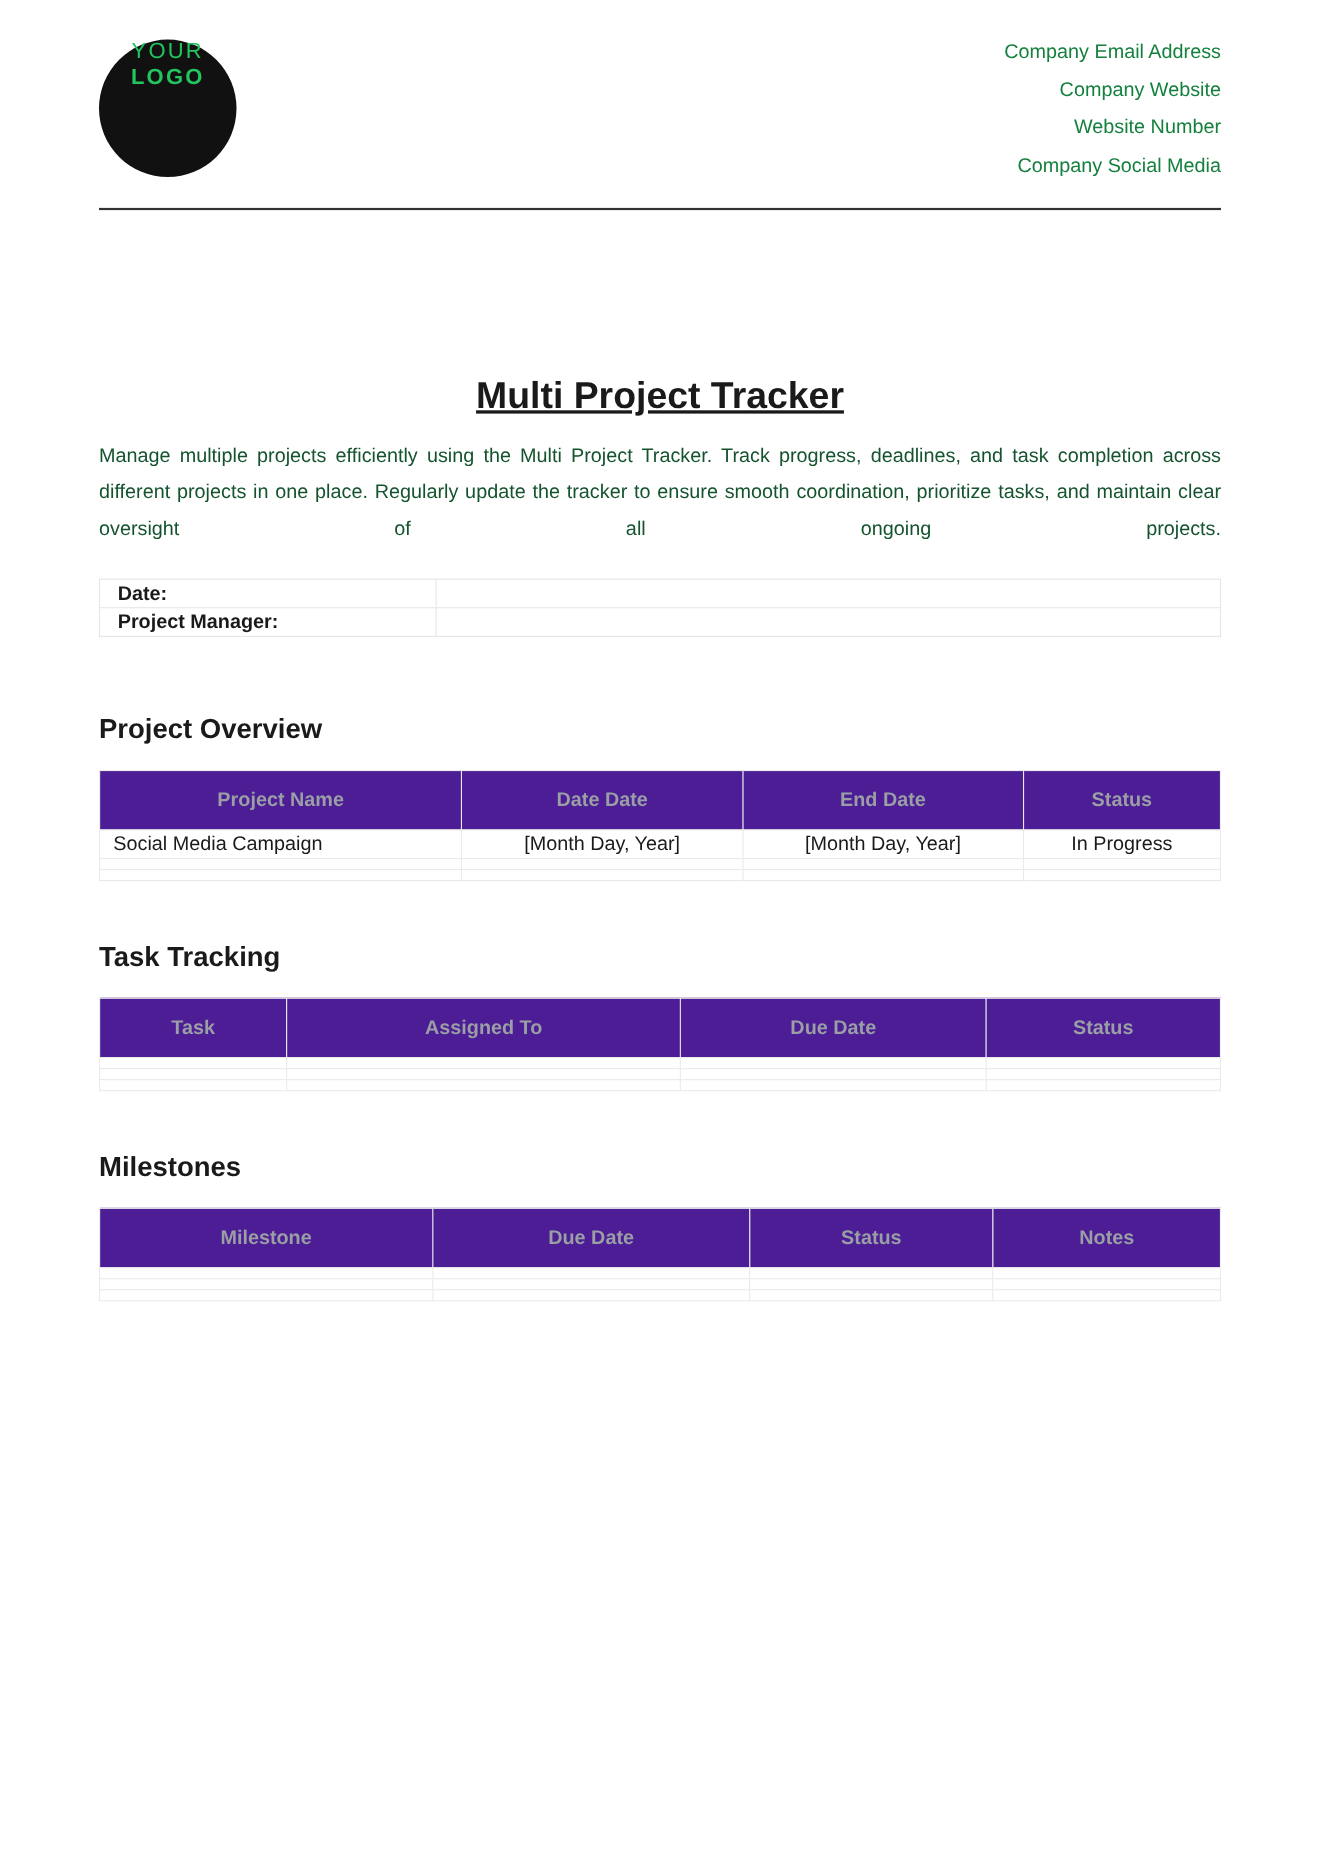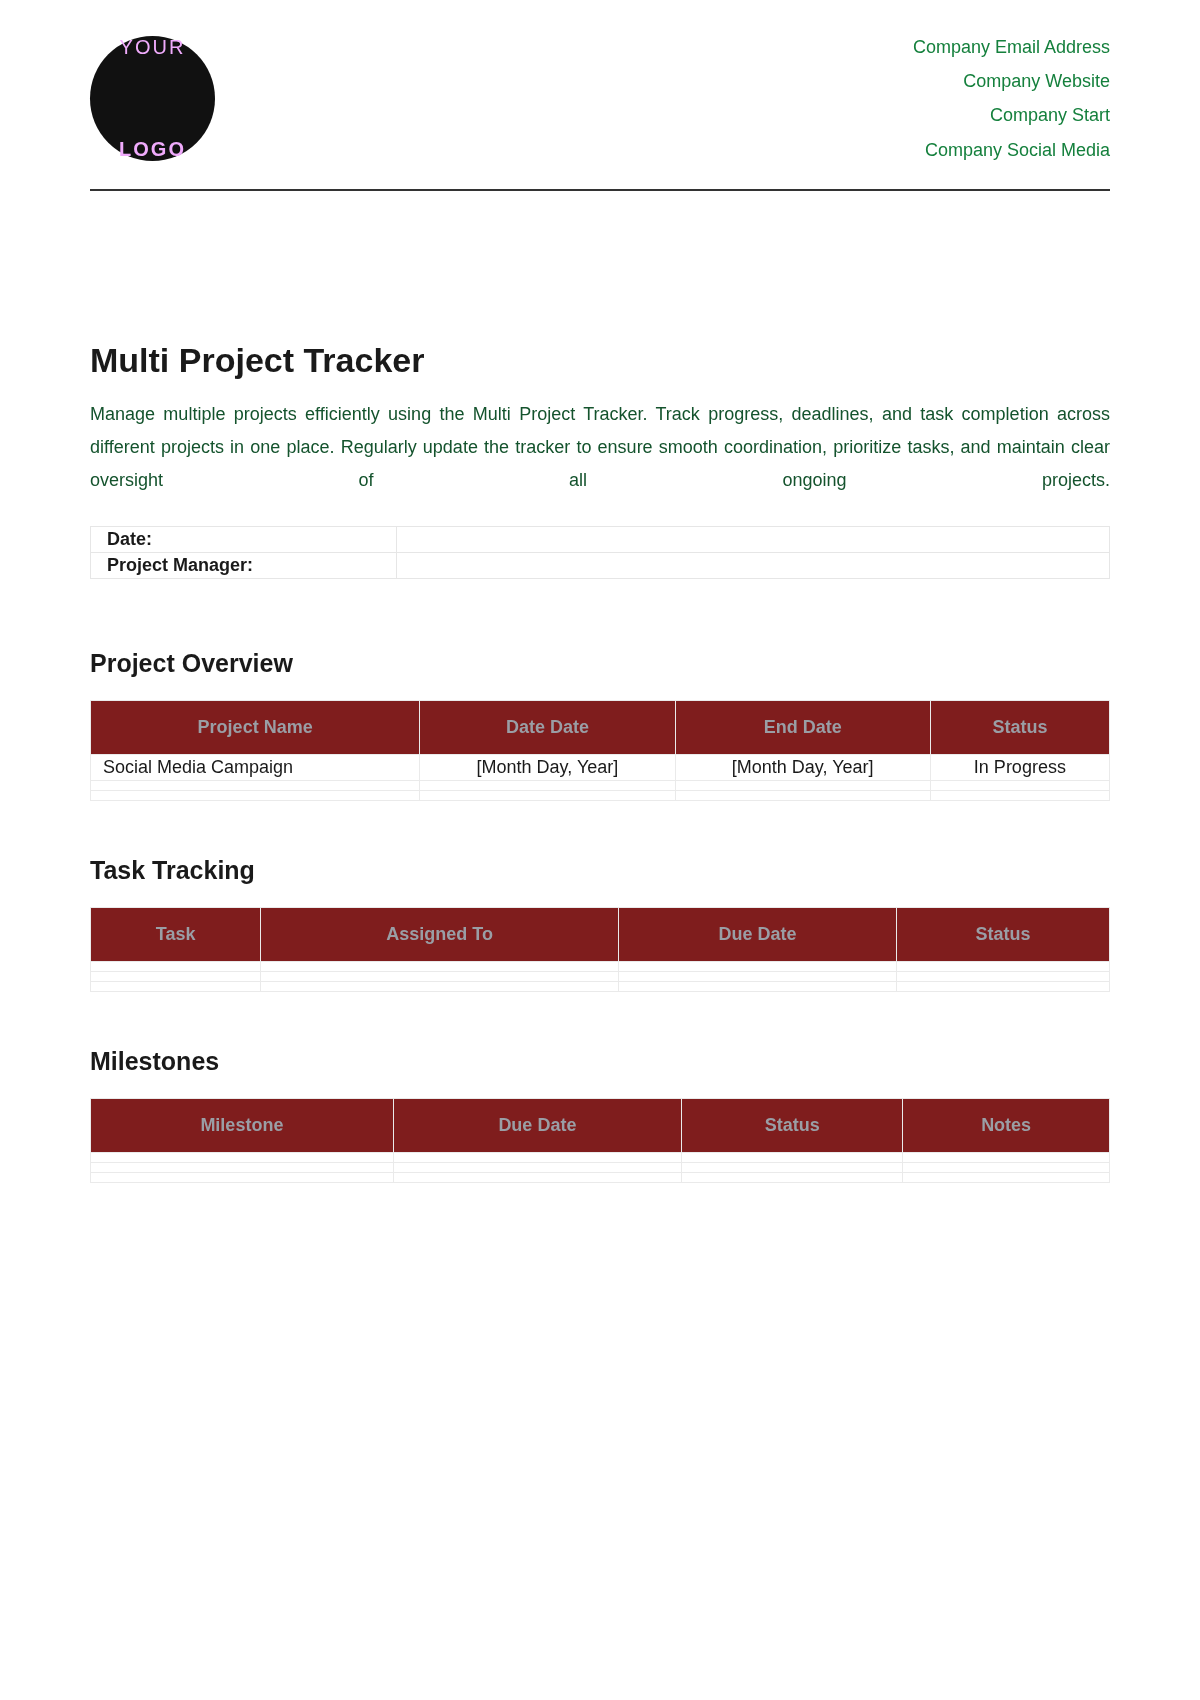--- a/index.html
+++ b/index.html
@@ -17,41 +17,42 @@
     align-items: center;
     padding-bottom: 22px;
     border-bottom: 2px solid #333;
     margin-bottom: 150px;
   }
   .logo {
     width: 125px;
     height: 125px;
     border-radius: 50%;
     background: #111;
-    color: #f0abfc;
+    color: #22c55e;
     display: flex;
     flex-direction: column;
-    justify-content: space-between;
+    justify-content: flex-start;
     align-items: center;
     font-size: 20px;
     letter-spacing: 2px;
   }
   .logo .l1 { font-weight: 400; }
   .logo .l2 { font-weight: 700; }
   .company-info {
     text-align: right;
     font-size: 18px;
     line-height: 1.9;
     color: #15803d;
   }
   .title {
-    text-align: left;
+    text-align: center;
     font-size: 34px;
     font-weight: 700;
     margin-bottom: 18px;
+    text-decoration: underline;
   }
   .description {
     font-size: 18px;
     line-height: 1.85;
     text-align: justify;
     text-align-last: justify;
     margin-bottom: 28px;
     color: #14532d;
   }
   .info-table {
@@ -73,21 +74,21 @@
     font-weight: 700;
     margin-bottom: 22px;
     margin-top: 20px;
   }
   .data-table {
     width: 100%;
     border-collapse: collapse;
     margin-bottom: 55px;
   }
   .data-table th {
-    background: #7f1d1d;
+    background: #4c1d95;
     color: #9a9ea5;
     font-weight: 700;
     font-size: 18px;
     padding: 16px 10px;
     border: 1px solid #eaeaea;
     text-align: center;
   }
   .data-table td {
     border: 1px solid #eaeaea;
     padding: 2px 12px;
@@ -105,21 +106,21 @@
 <body>
 
 <div class="header">
   <div class="logo">
     <span class="l1">YOUR</span>
     <span class="l2">LOGO</span>
   </div>
   <div class="company-info">
     <div>Company Email Address</div>
     <div>Company Website</div>
-    <div>Company Start</div>
+    <div>Website Number</div>
     <div>Company Social Media</div>
   </div>
 </div>
 
 <h1 class="title">Multi Project Tracker</h1>
 
 <p class="description">Manage multiple projects efficiently using the Multi Project Tracker. Track progress, deadlines, and task completion across different projects in one place. Regularly update the tracker to ensure smooth coordination, prioritize tasks, and maintain clear oversight of all ongoing projects.</p>
 
 <table class="info-table">
   <tbody>

